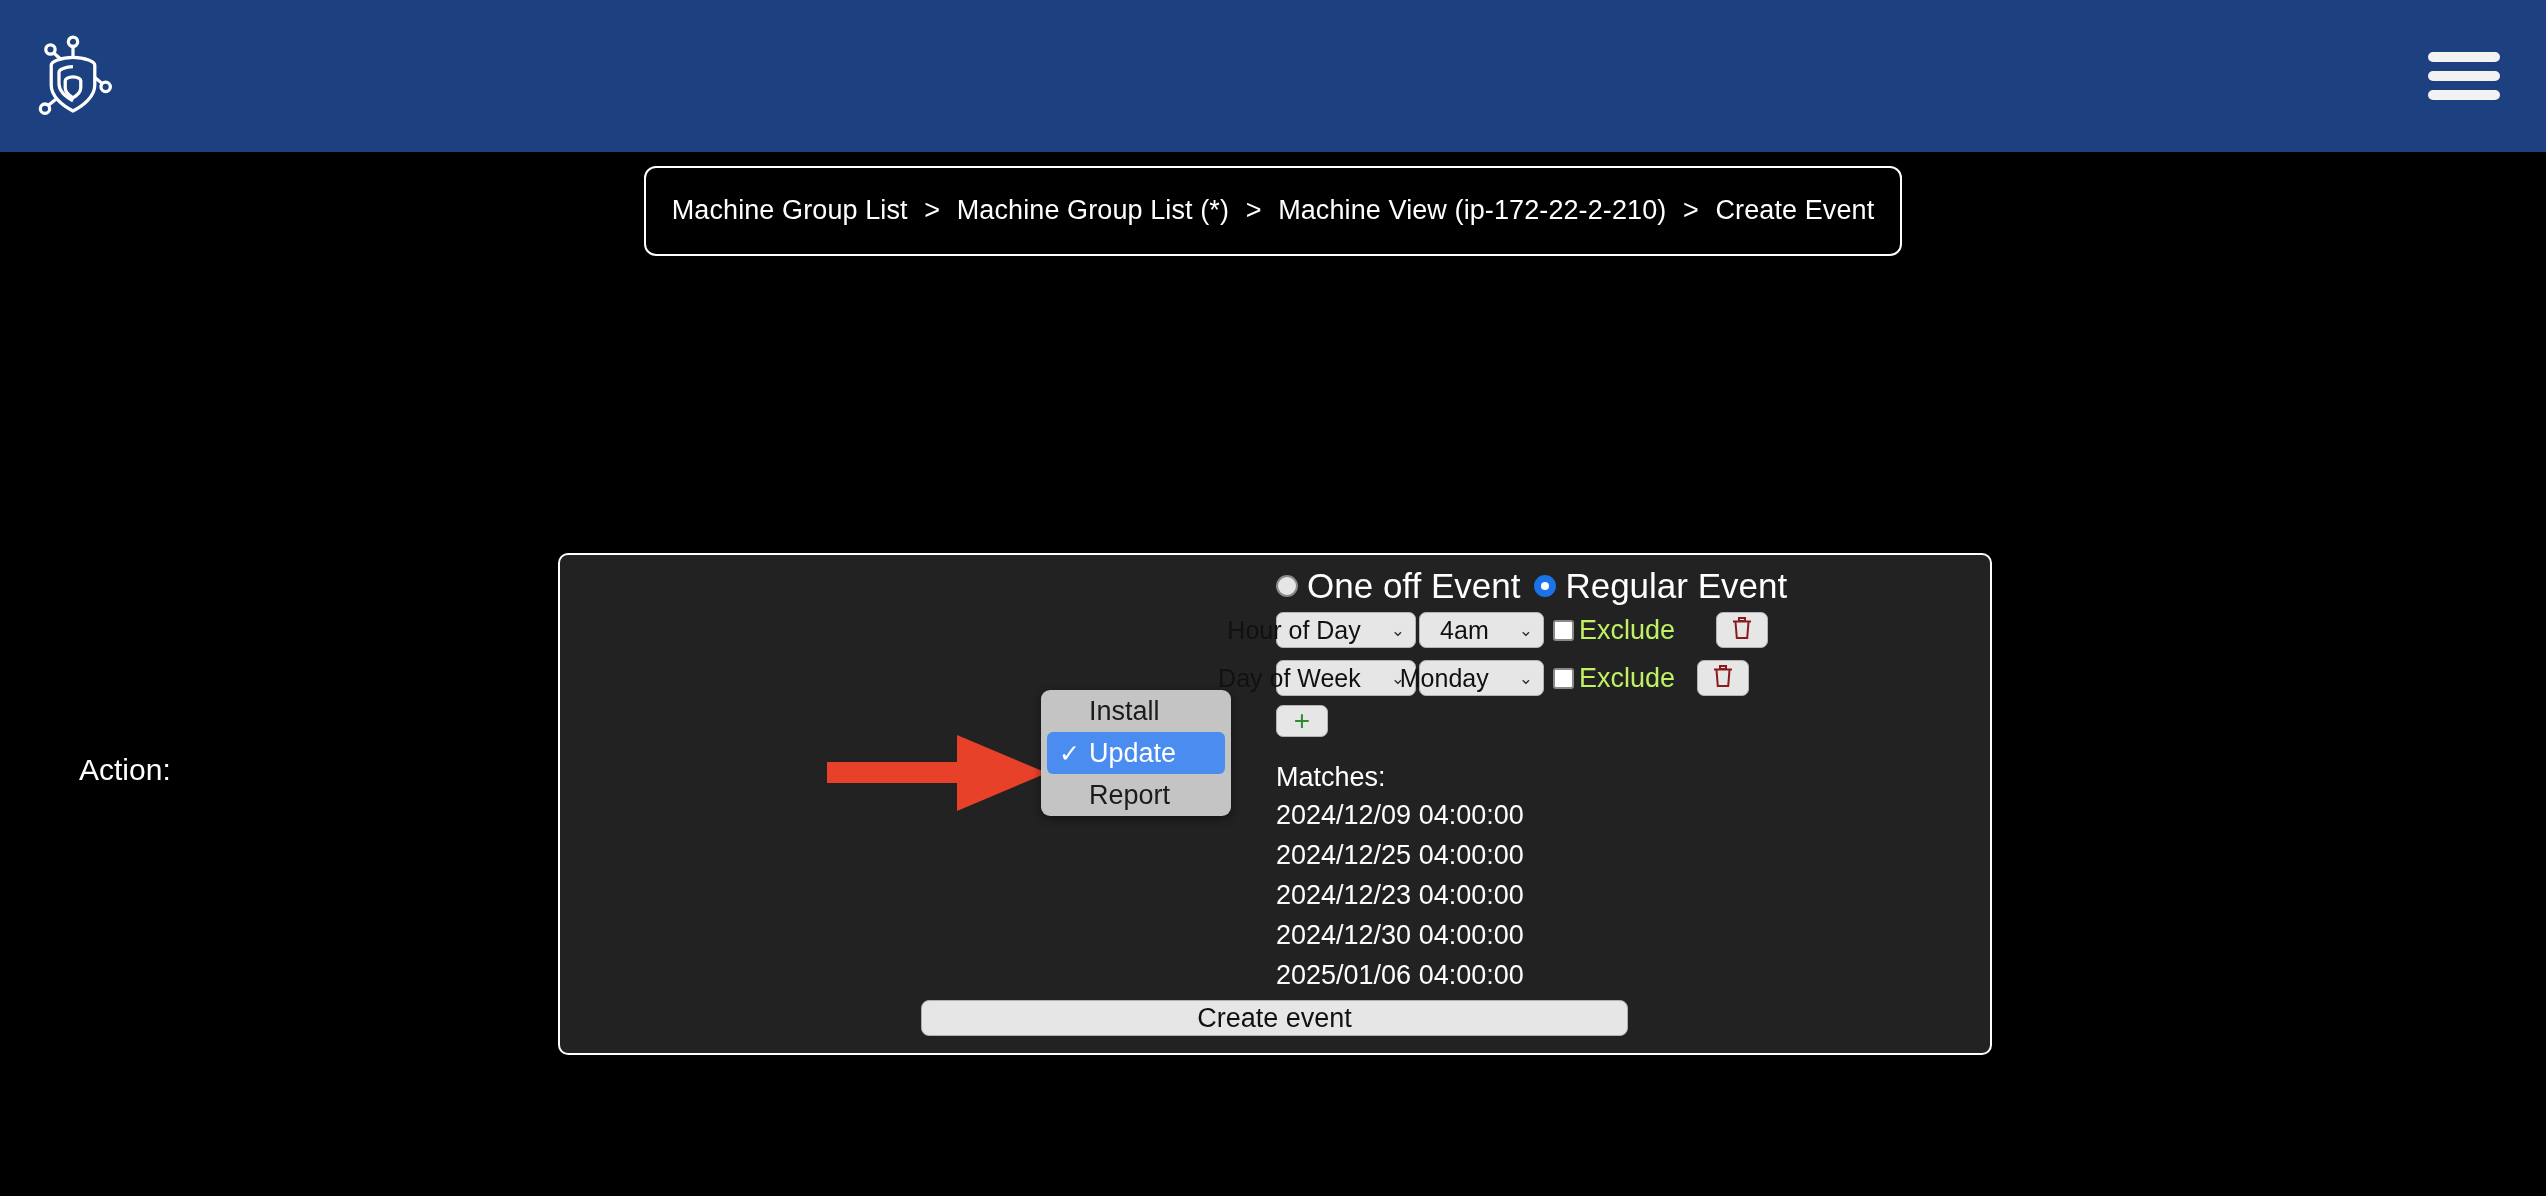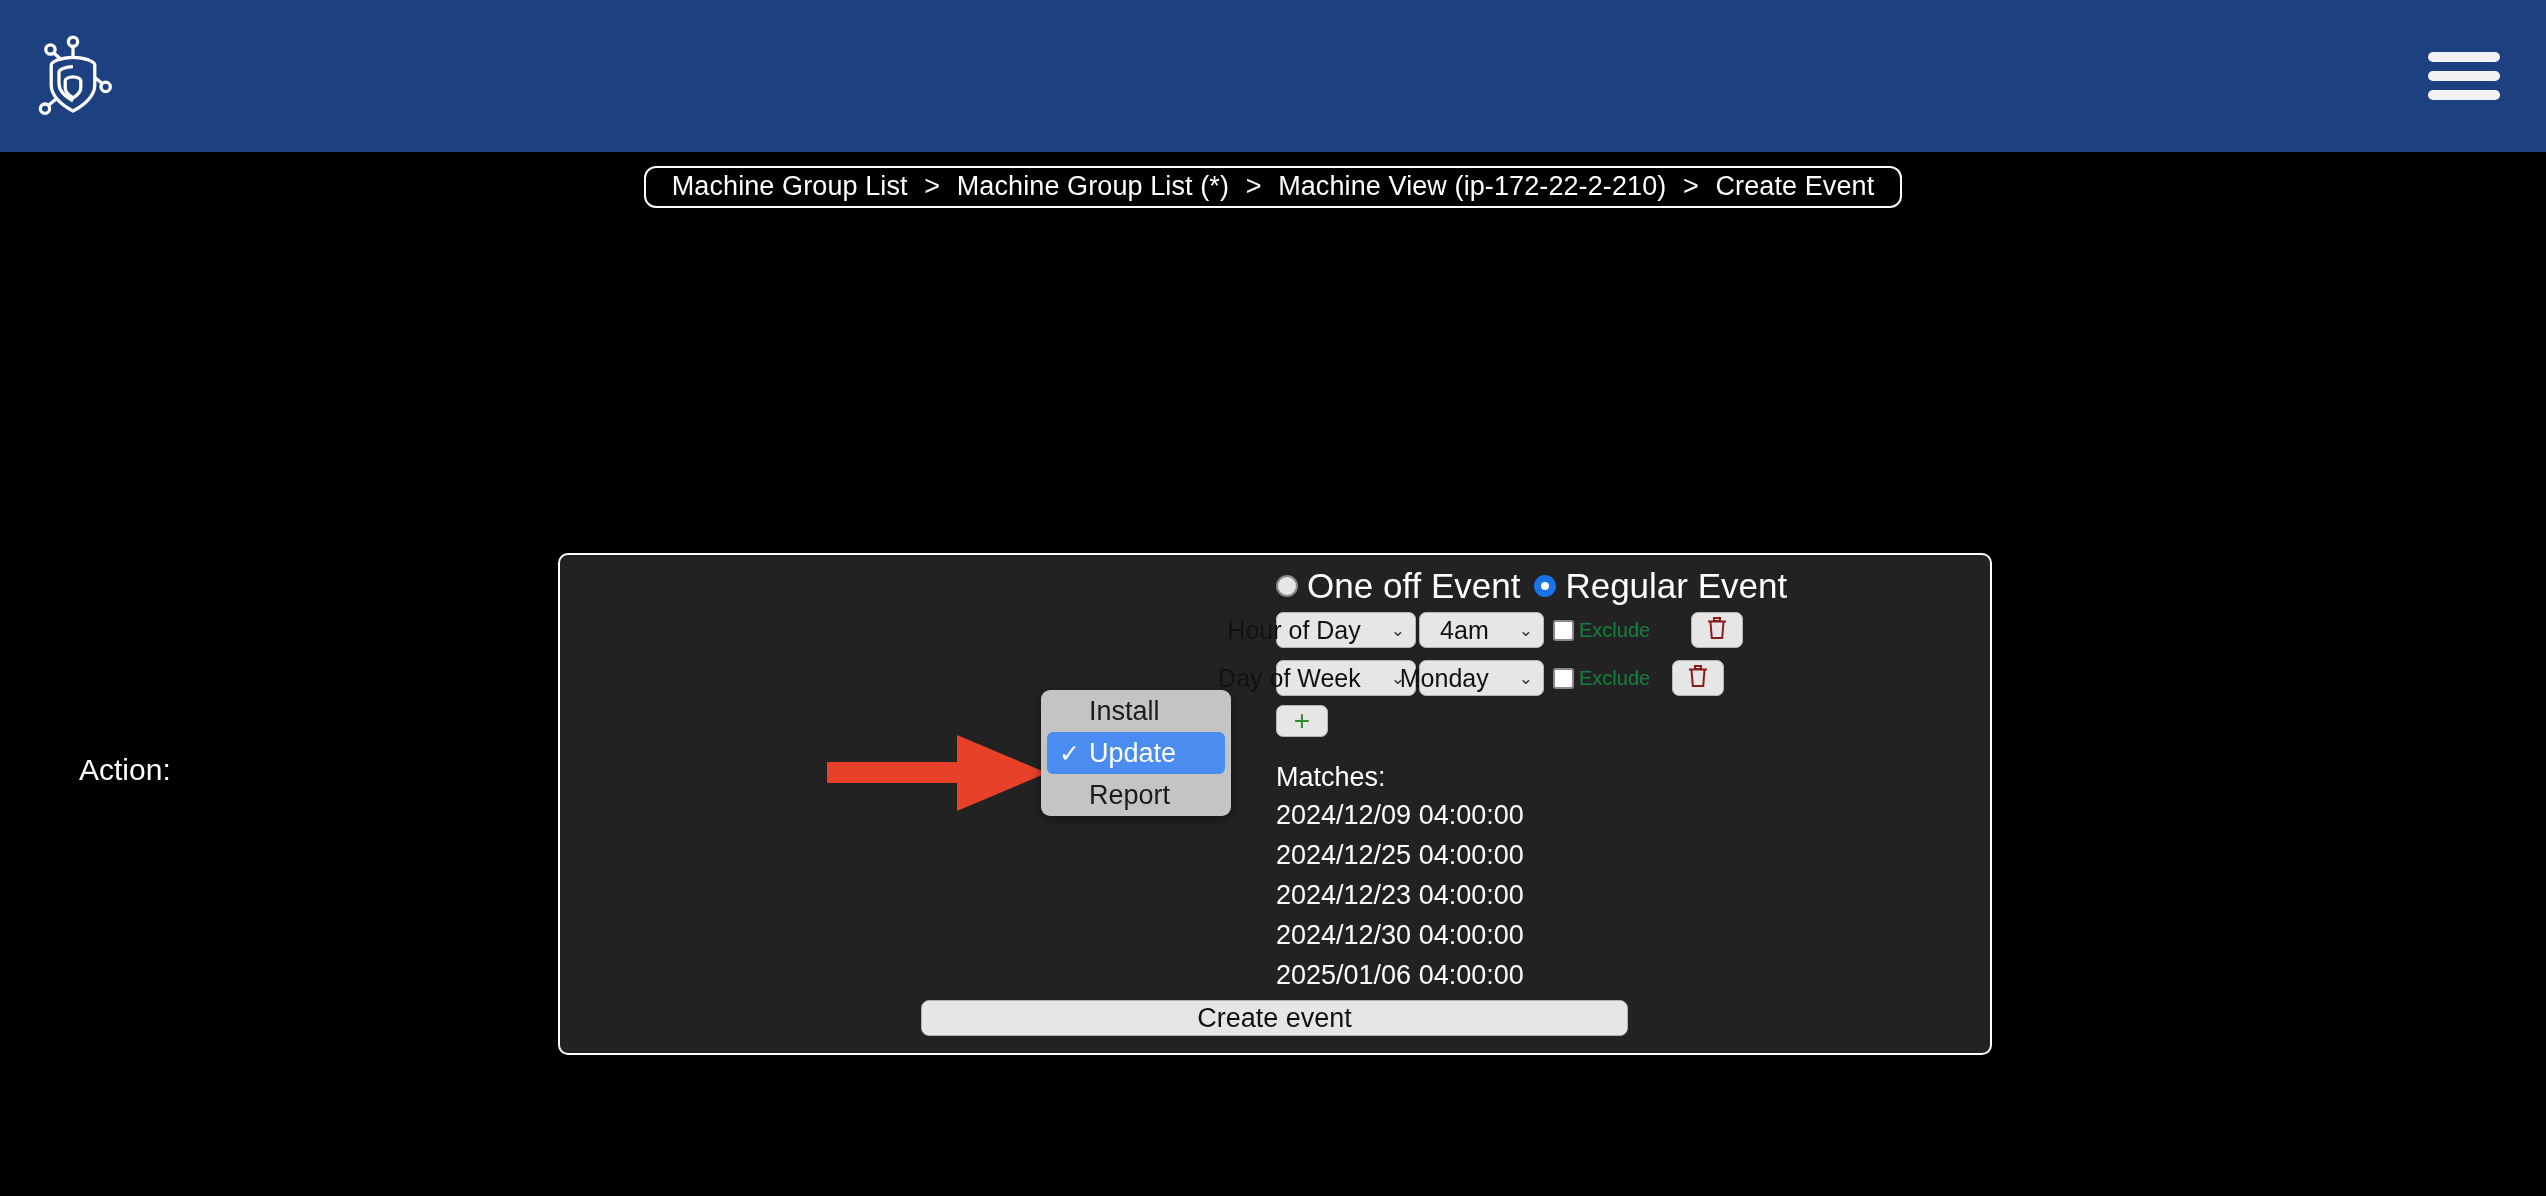--- a/index.html
+++ b/index.html
@@ -50,21 +50,21 @@
     position: absolute;
     top: 166px;
     left: 0;
     width: 2546px;
     display: flex;
     justify-content: center;
   }
   .breadcrumb {
     border: 2px solid #ffffff;
     border-radius: 12px;
-    padding: 2px 26px;
+    padding: 26px 26px;
     color: #ffffff;
     font-size: 27px;
     line-height: 1.25;
     letter-spacing: 0.1px;
     white-space: nowrap;
     background: #000000;
   }
   .breadcrumb .crumb-sep { padding: 0 9px; }
 
   
@@ -208,21 +208,21 @@
     margin-left: 9px;
     cursor: pointer;
   }
   .checkbox-box {
     width: 21px; height: 21px;
     background: #ffffff;
     border: 2px solid #8a8a8a;
     border-radius: 3px;
     flex: 0 0 21px;
   }
-  .exclude-label { color: #15803d; font-size: 20px; }
+  .exclude-label { color: #bef264; font-size: 27px; }
 
   .delete-button {
     width: 52px; height: 36px;
     background: #e6e6e6;
     border: 1px solid #b4b4b4;
     border-radius: 7px;
     display: flex;
     align-items: center;
     justify-content: center;
     cursor: pointer;

